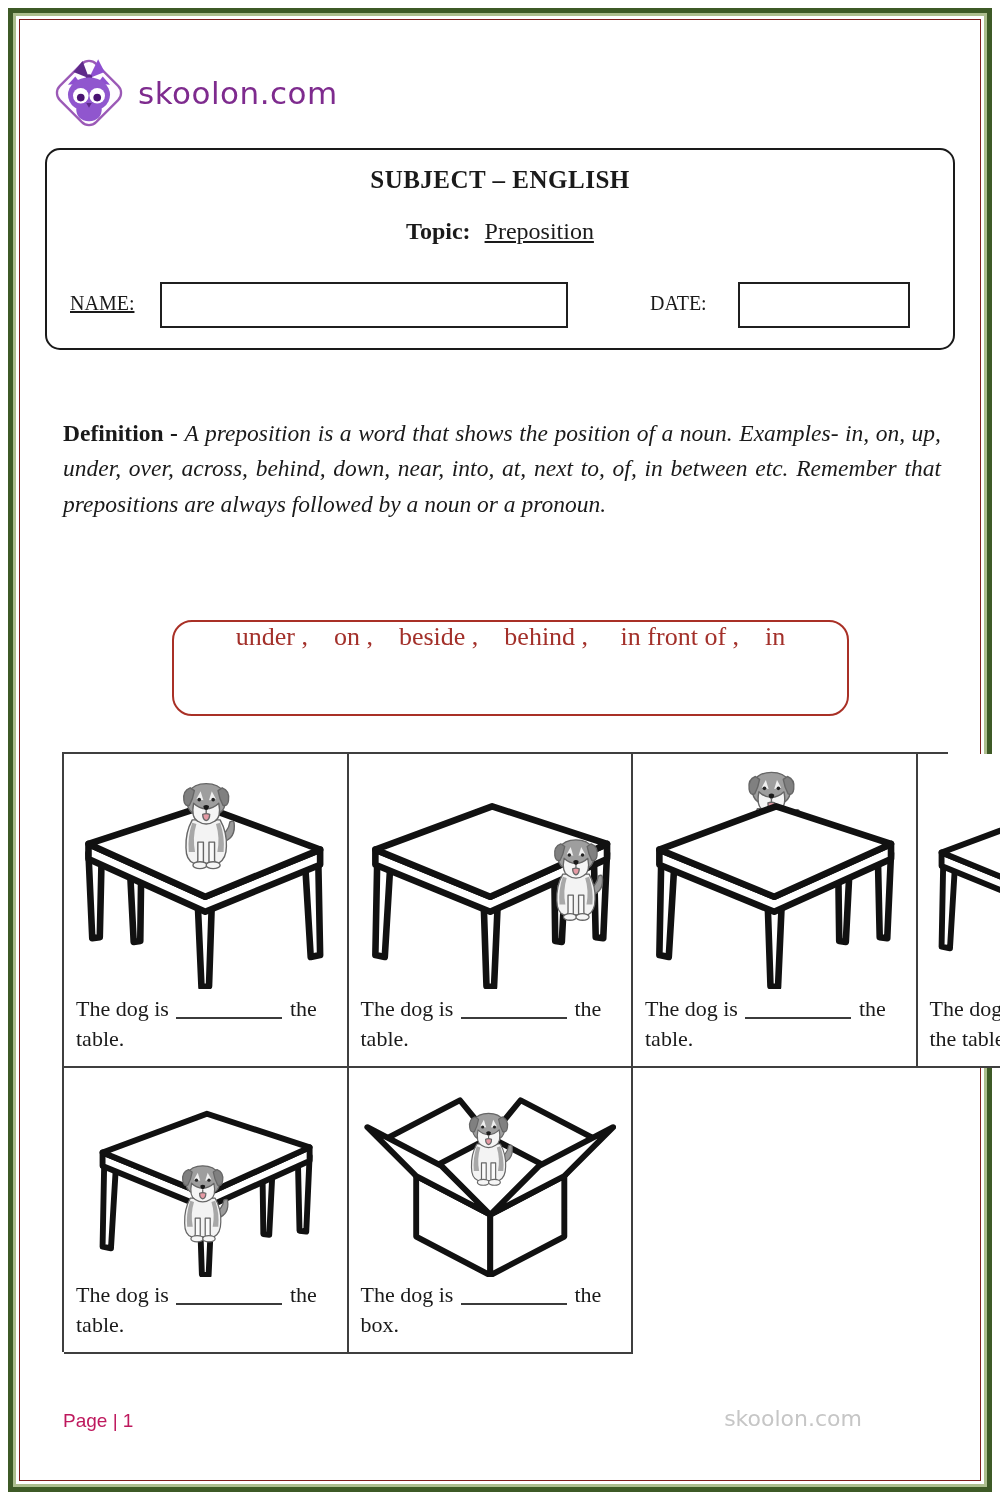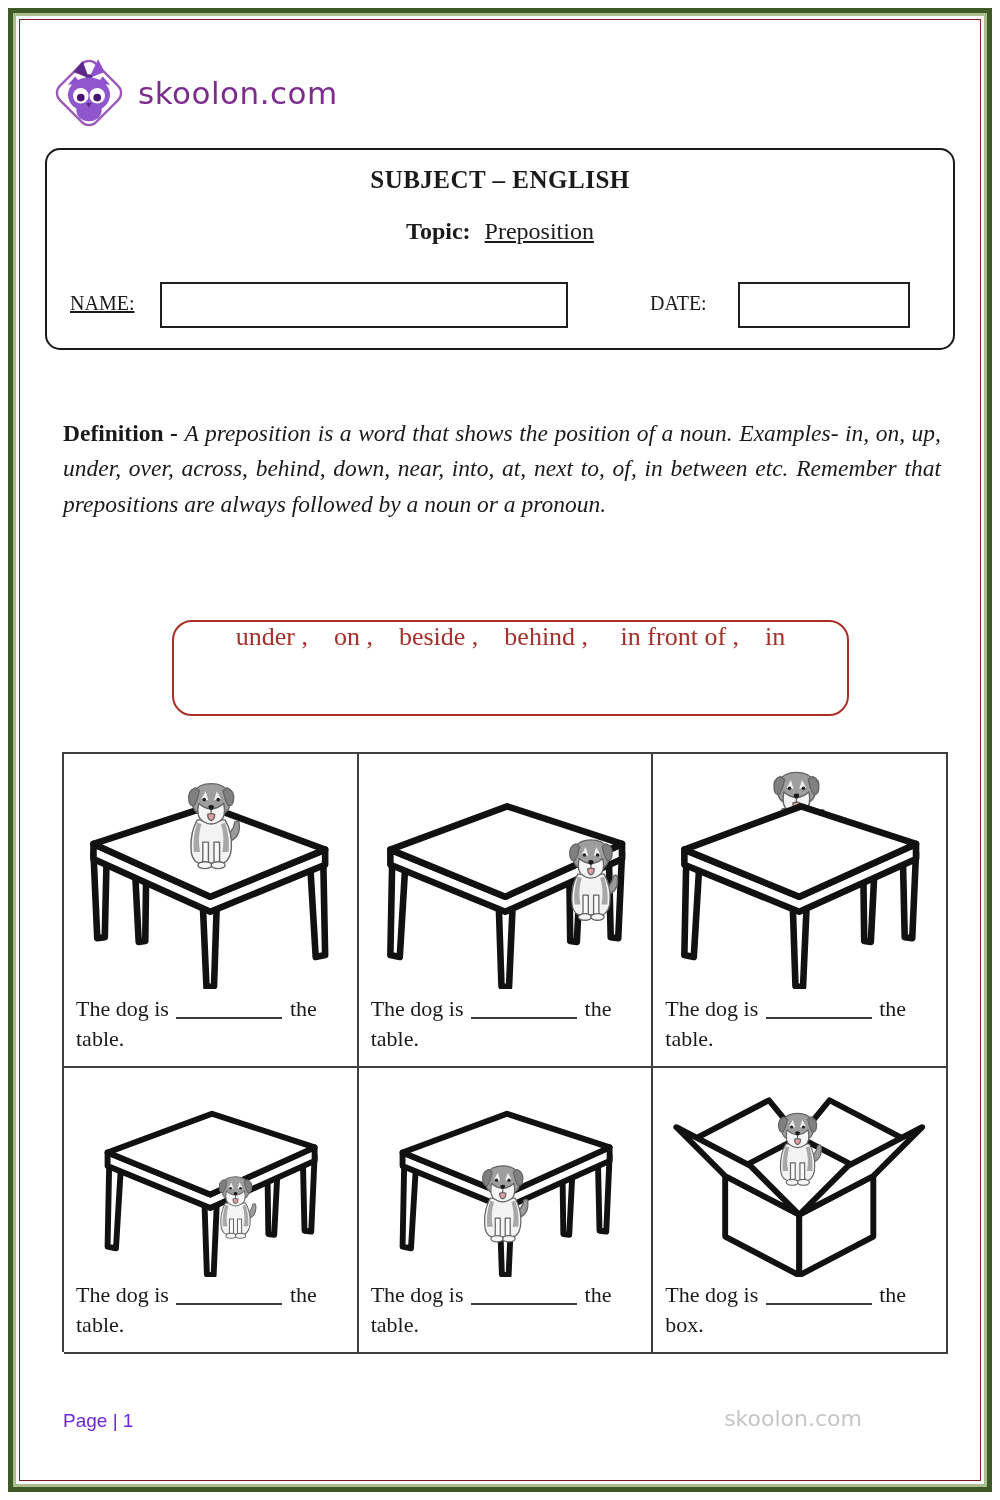--- a/index.html
+++ b/index.html
@@ -45,34 +45,34 @@
   .q-text   { margin-left:20px; }
 
   
   .word-bank { position:absolute; left:152px; top:600px; width:673px; height:92px;
                border:2.5px solid #A93026; border-radius:20px;
                display:flex; justify-content:center; }
   .word-bank-text { white-space:pre; font-size:26px; color:#A3302A; }
 
   
   .grid { position:absolute; left:42px; top:732px; width:886px; height:600px;
-          display:grid; grid-template-columns:1fr 1fr 1fr; grid-template-rows:314px 286px;
+          display:grid; grid-template-columns:1fr 1fr 1fr 1fr; grid-template-rows:314px 286px;
           border-top:2px solid #3f3f3f; border-left:2px solid #3f3f3f; box-sizing:border-box; }
   .cell { border-right:2px solid #3f3f3f; border-bottom:2px solid #3f3f3f;
           display:flex; flex-direction:column; box-sizing:border-box; background:#fff; }
   .illust { flex:1; display:flex; align-items:center; justify-content:center; overflow:hidden; padding-top:4px; }
   .row1 .illust svg { height:226px; }
   .row2 .illust svg { height:202px; }
   .caption { margin:0; padding:0 8px 12px 12px; font-size:22px; line-height:30px; }
   .blank   { display:inline-block; width:106px; height:16px; vertical-align:-3px;
              border-bottom:2px solid #3b3b3b; margin:0 2px; }
 
   
   .page-num    { position:absolute; left:43px; top:1390px; font-family:"Liberation Sans", sans-serif;
-                 font-size:19px; color:#6d28d9; }
+                 font-size:19px; color:#be185d; }
   .footer-site { position:absolute; right:118px; top:1386px; font-family:"DejaVu Sans", sans-serif;
                  font-size:22px; color:#C6C6C6; }
 
   .defs-hidden { position:absolute; width:0; height:0; overflow:hidden; }
 </style>
 </head>
 <body>
 
 <svg class="defs-hidden" aria-hidden="true">
   <defs>

